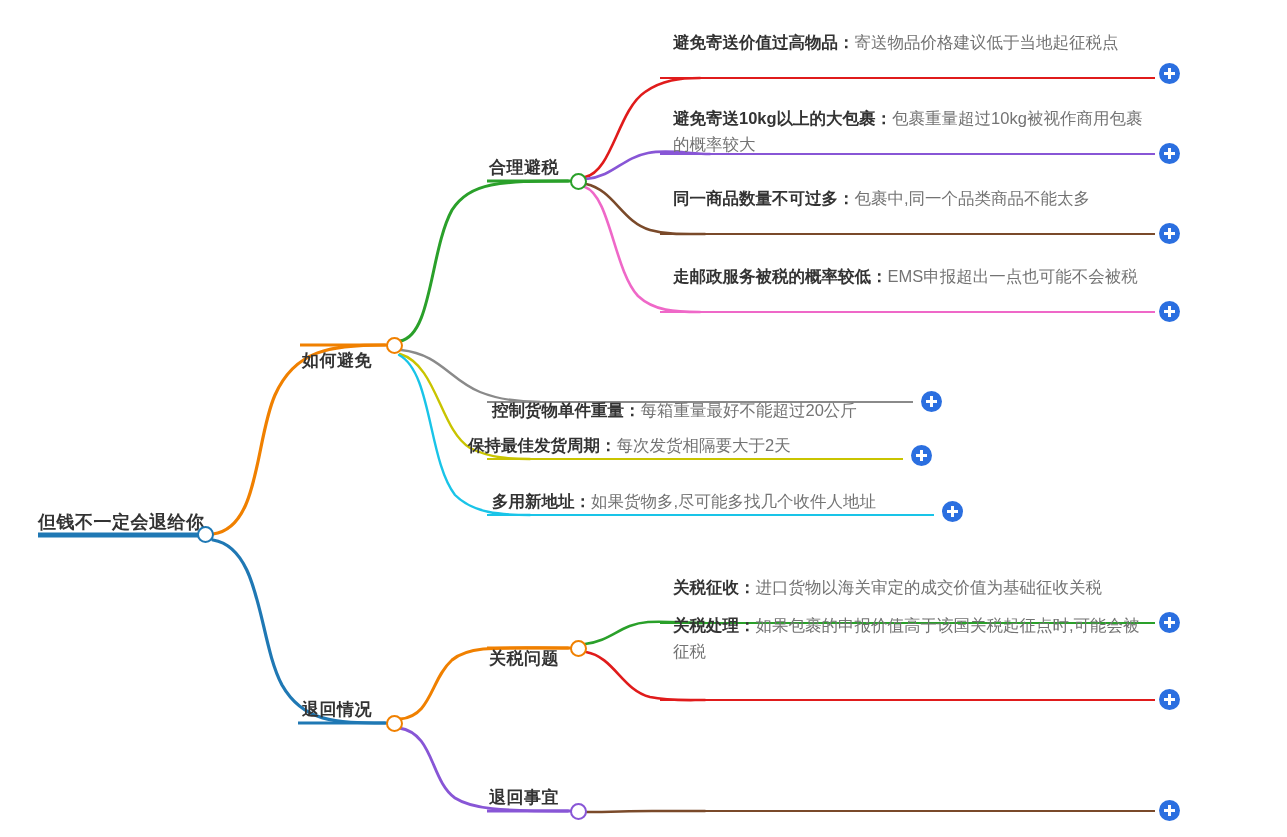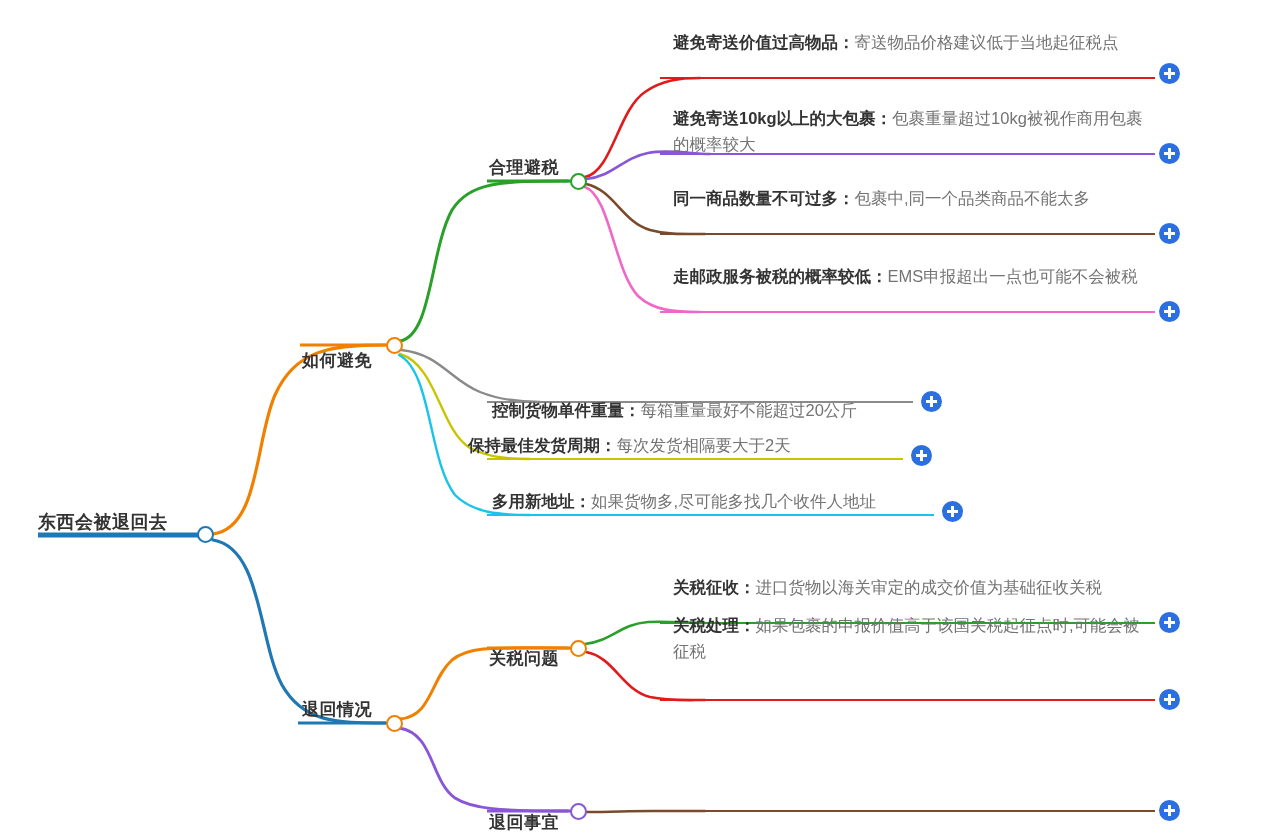--- a/index.html
+++ b/index.html
@@ -129,21 +129,21 @@
     <line x1="660" y1="623" x2="1155" y2="623" stroke="#2aa02a" stroke-width="2.2"></line>
 
     <path d="M586,652 C614,657 622,690 650,697 C668,701 685,700 705,700" fill="none" stroke="#e01b1b" stroke-width="2.6" stroke-linecap="round"></path>
     <line x1="660" y1="700" x2="1155" y2="700" stroke="#e01b1b" stroke-width="2.2"></line>
 
     <path d="M585,812 C616,812 624,811 652,811 C668,811 685,811 705,811" fill="none" stroke="#7a4a2a" stroke-width="2.6" stroke-linecap="round"></path>
     <line x1="660" y1="811" x2="1155" y2="811" stroke="#7a4a2a" stroke-width="2.2"></line>
   </svg>
 
   <div class="node title-node root-node" style="left:38px; top:513px;">
-    <span class="label">东西会被退回去</span>
+    <span class="label">但钱不一定会退给你</span>
   </div>
   <div class="circle-node" style="left:197px; top:526px; border-color:#1f78b4;"></div>
 
   <div class="node title-node" style="left:302px; top:333px;margin-top:19px;">
     <span class="label">如何避免</span>
   </div>
   <div class="circle-node" style="left:386px; top:337px; border-color:#f08000;"></div>
 
   <div class="node title-node" style="left:302px; top:701px;">
     <span class="label">退回情况</span>
@@ -198,20 +198,20 @@
   <div class="leaf" style="left:673px; top:574px; width:482px;">
     <span class="lead">关税征收</span><span class="lead">：</span><span class="body">进口货物以海关审定的成交价值为基础征收关税</span>
   </div>
   <div class="plus-btn" style="left:1159px; top:612px;"></div>
 
   <div class="leaf" style="left:673px; top:612px; width:482px;">
     <span class="lead">关税处理</span><span class="lead">：</span><span class="body">如果包裹的申报价值高于该国关税起征点时,可能会被征税</span>
   </div>
   <div class="plus-btn" style="left:1159px; top:689px;"></div>
 
-  <div class="node title-node" style="left:489px; top:789px;margin-top:25px;">
+  <div class="node title-node" style="left:489px; top:789px;">
     <span class="label">退回事宜</span>
   </div>
   <div class="circle-node" style="left:570px; top:803px; border-color:#8856d6;"></div>
 
   <div class="plus-btn" style="left:1159px; top:800px;"></div>
 
 </div>
 
 </body></html>

